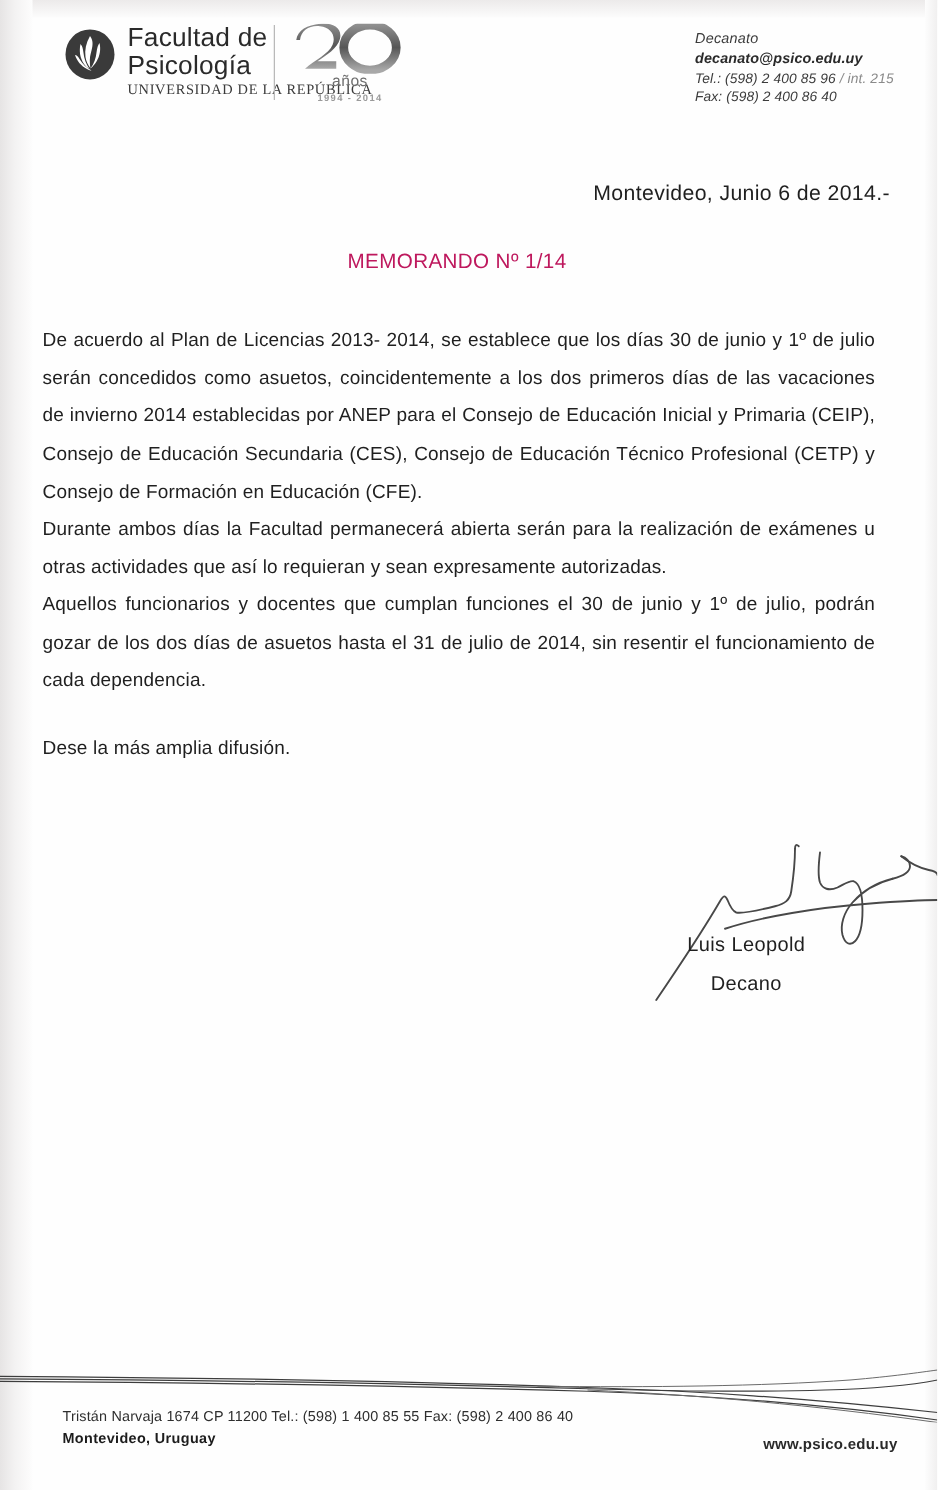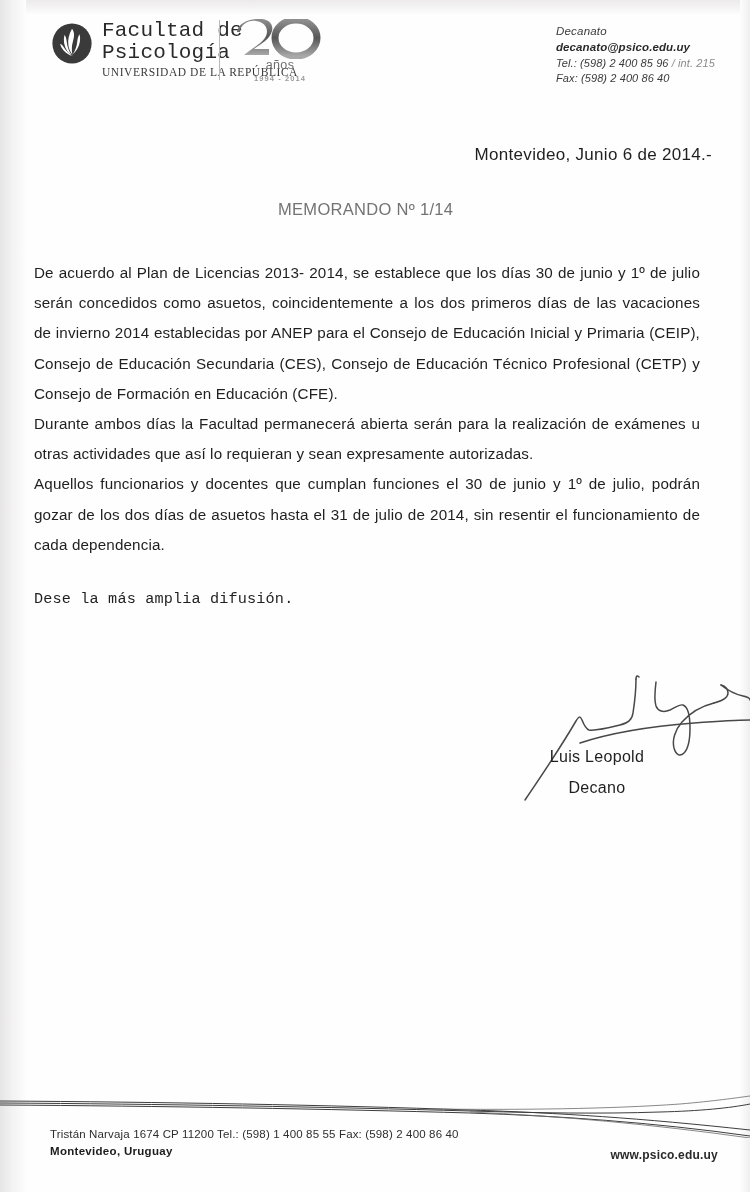--- a/index.html
+++ b/index.html
@@ -67,21 +67,21 @@
     margin-top: 3px;
     margin-right: 10px;
     flex: none;
   }
 
   .brand-words {
     line-height: 1;
   }
   .brand-line1,
   .brand-line2 {
-    font-family: Liberation Mono, monospace;
+    font-family: Liberation Sans, sans-serif;
     font-size: 21px;
     color: #2a2a2a;
     letter-spacing: 0.2px;
     display: block;
   }
   .brand-line1 { margin-bottom: 1px; }
   .brand-line2 { margin-bottom: 4px; }
   .brand-univ {
     font-family: "Liberation Serif", serif;
     font-size: 11.5px;
@@ -166,42 +166,42 @@
     font-size: 17px;
     color: #1f1f1f;
     letter-spacing: 0.3px;
   }
 
   .memo-title {
     position: absolute;
     left: 278px;
     top: 200px;
     font-size: 16.5px;
-    color: #737373;
+    color: #be185d;
     letter-spacing: 0.3px;
   }
 
   .body-copy {
     position: absolute;
     left: 34px;
     top: 258px;
     width: 666px;
   }
 
   .para {
     margin: 0;
     font-size: 15.2px;
     line-height: 30.2px;
     color: #1f1f1f;
     text-align: justify;
     text-justify: inter-word;
     letter-spacing: 0.15px;
   }
 
-  .gap-before { margin-top: 24px; font-family: Liberation Mono, monospace; }
+  .gap-before { margin-top: 24px; }
 
   
   .signature-block {
     position: absolute;
     left: 480px;
     top: 660px;
     width: 270px;
     height: 160px;
   }
   .signature-ink {

